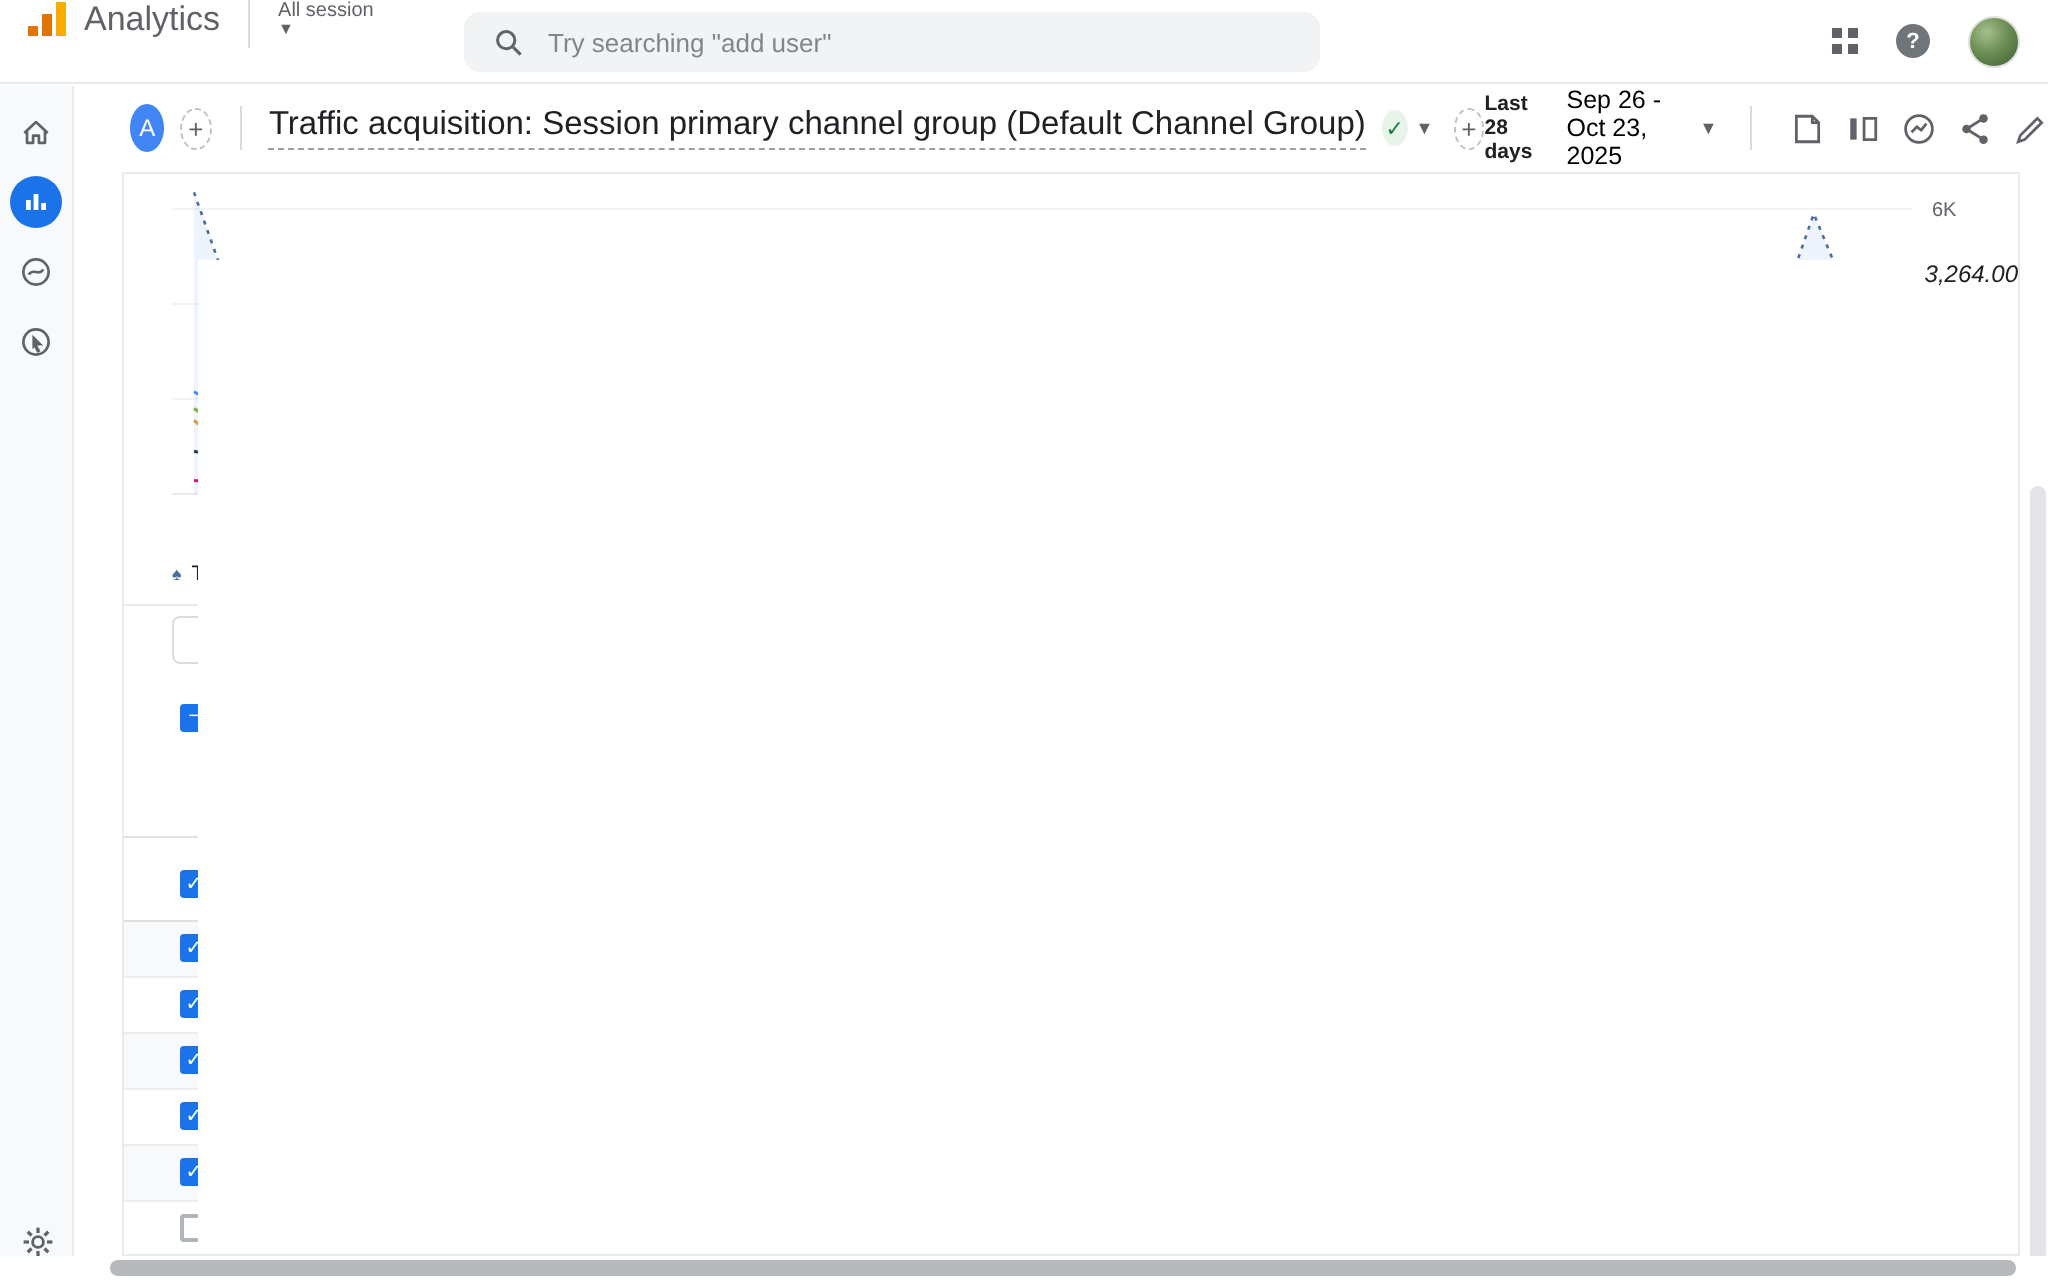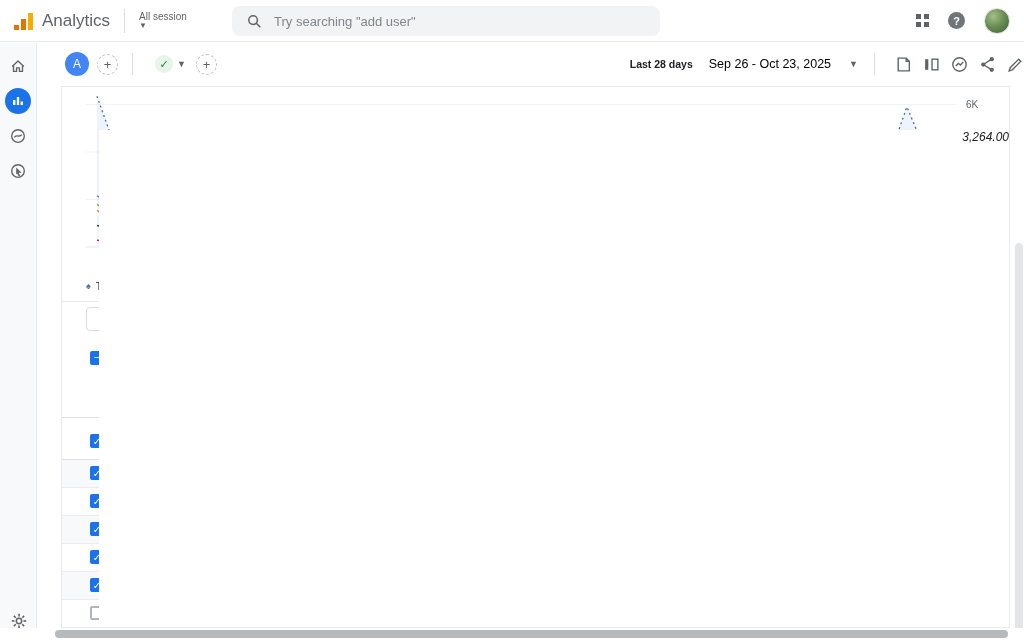--- a/index.html
+++ b/index.html
@@ -1,21 +1,21 @@
 <!DOCTYPE html>
 <html><head>
 <meta charset="utf-8">
 <style>
   * { margin:0; padding:0; box-sizing:border-box; }
   html,body { width:1024px; height:640px; overflow:hidden; background:#fff;
     font-family:"Liberation Sans", sans-serif; color:#202124; }
   body { position:relative; }
 
   
-  .app-bar { height:42px; display:flex; align-items:center; padding:0 14px;
+  .app-bar { height:42px; display:flex; padding:0 14px;
     border-bottom:1px solid #e8eaed; position:relative; }
   .logo { display:flex; align-items:flex-end; gap:2px; height:18px; }
   .logo .b1 { width:5px; height:5px; background:#e37400; }
   .logo .b2 { width:5px; height:11px; background:#e37400; }
   .logo .b3 { width:5px; height:17px; background:#f9ab00; }
   .app-title { font-size:17px; color:#5f6368; margin-left:9px; }
   .bar-div { width:1px; height:24px; background:#dadce0; margin:0 14px; }
   .accounts { font-size:10px; color:#5f6368; line-height:1.1; cursor:pointer; }
   .accounts .caret { font-size:8px; color:#5f6368; }
   .search-pill { position:absolute; left:232px; top:6px; width:428px; height:30px;
@@ -215,20 +215,21 @@
   </span>
 </nav>
 <span class="expander">›</span>
 
 <div class="main">
 
   <div class="report-toolbar">
     <span class="ws-avatar">A</span>
     <span class="dash-plus">+</span>
     <span class="tb-div"></span>
+    <span class="report-title">Traffic acquisition: Session primary channel group (Default Channel Group)</span>
     <span class="check-badge">✓</span>
     <span class="sm-caret">▼</span>
     <span class="dash-plus" style="margin-left:10px">+</span>
     <div class="toolbar-right">
       <span class="date-preset">Last 28 days</span>
       <span class="date-range">Sep 26 - Oct 23, 2025</span>
       <span class="sm-caret">▼</span>
       <span class="tb-div" style="margin:0 2px"></span>
       <span class="tb-icons">
         <svg width="17" height="17" viewBox="0 0 16 16">

